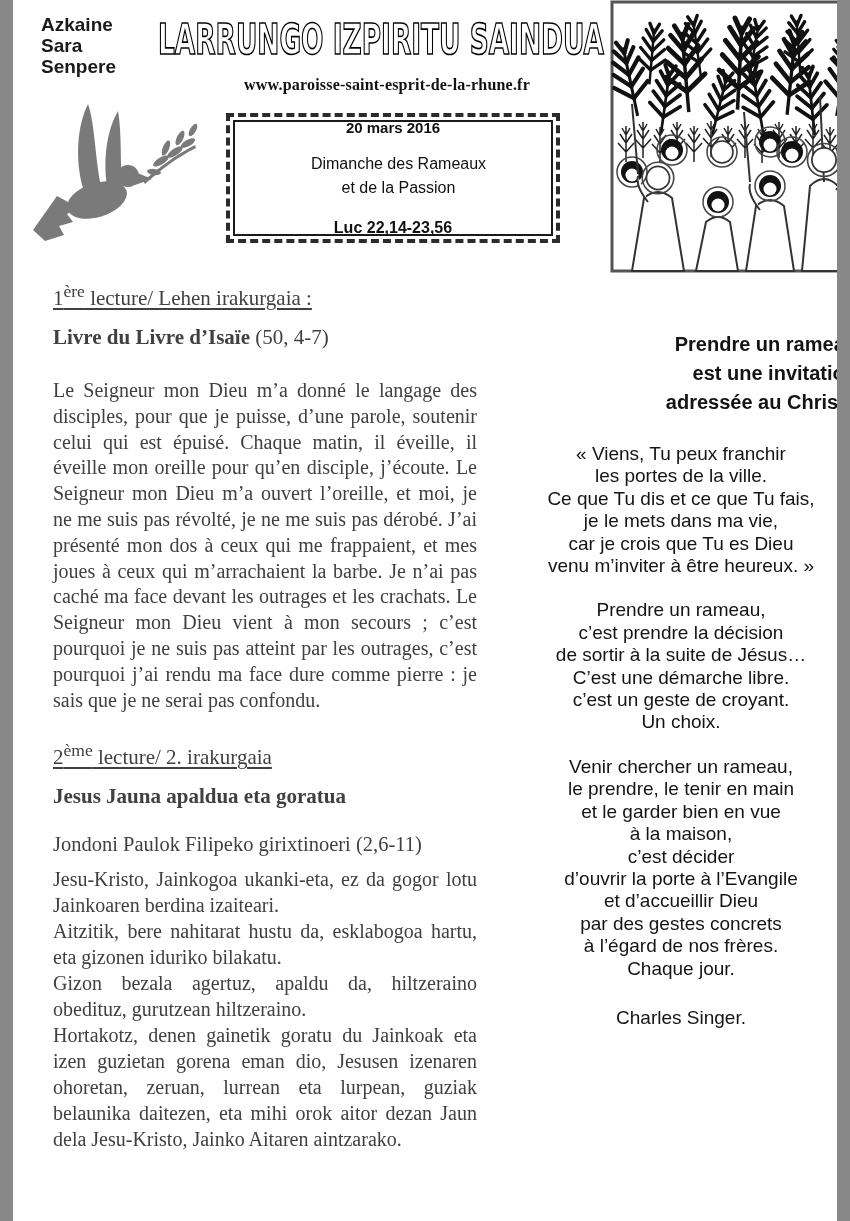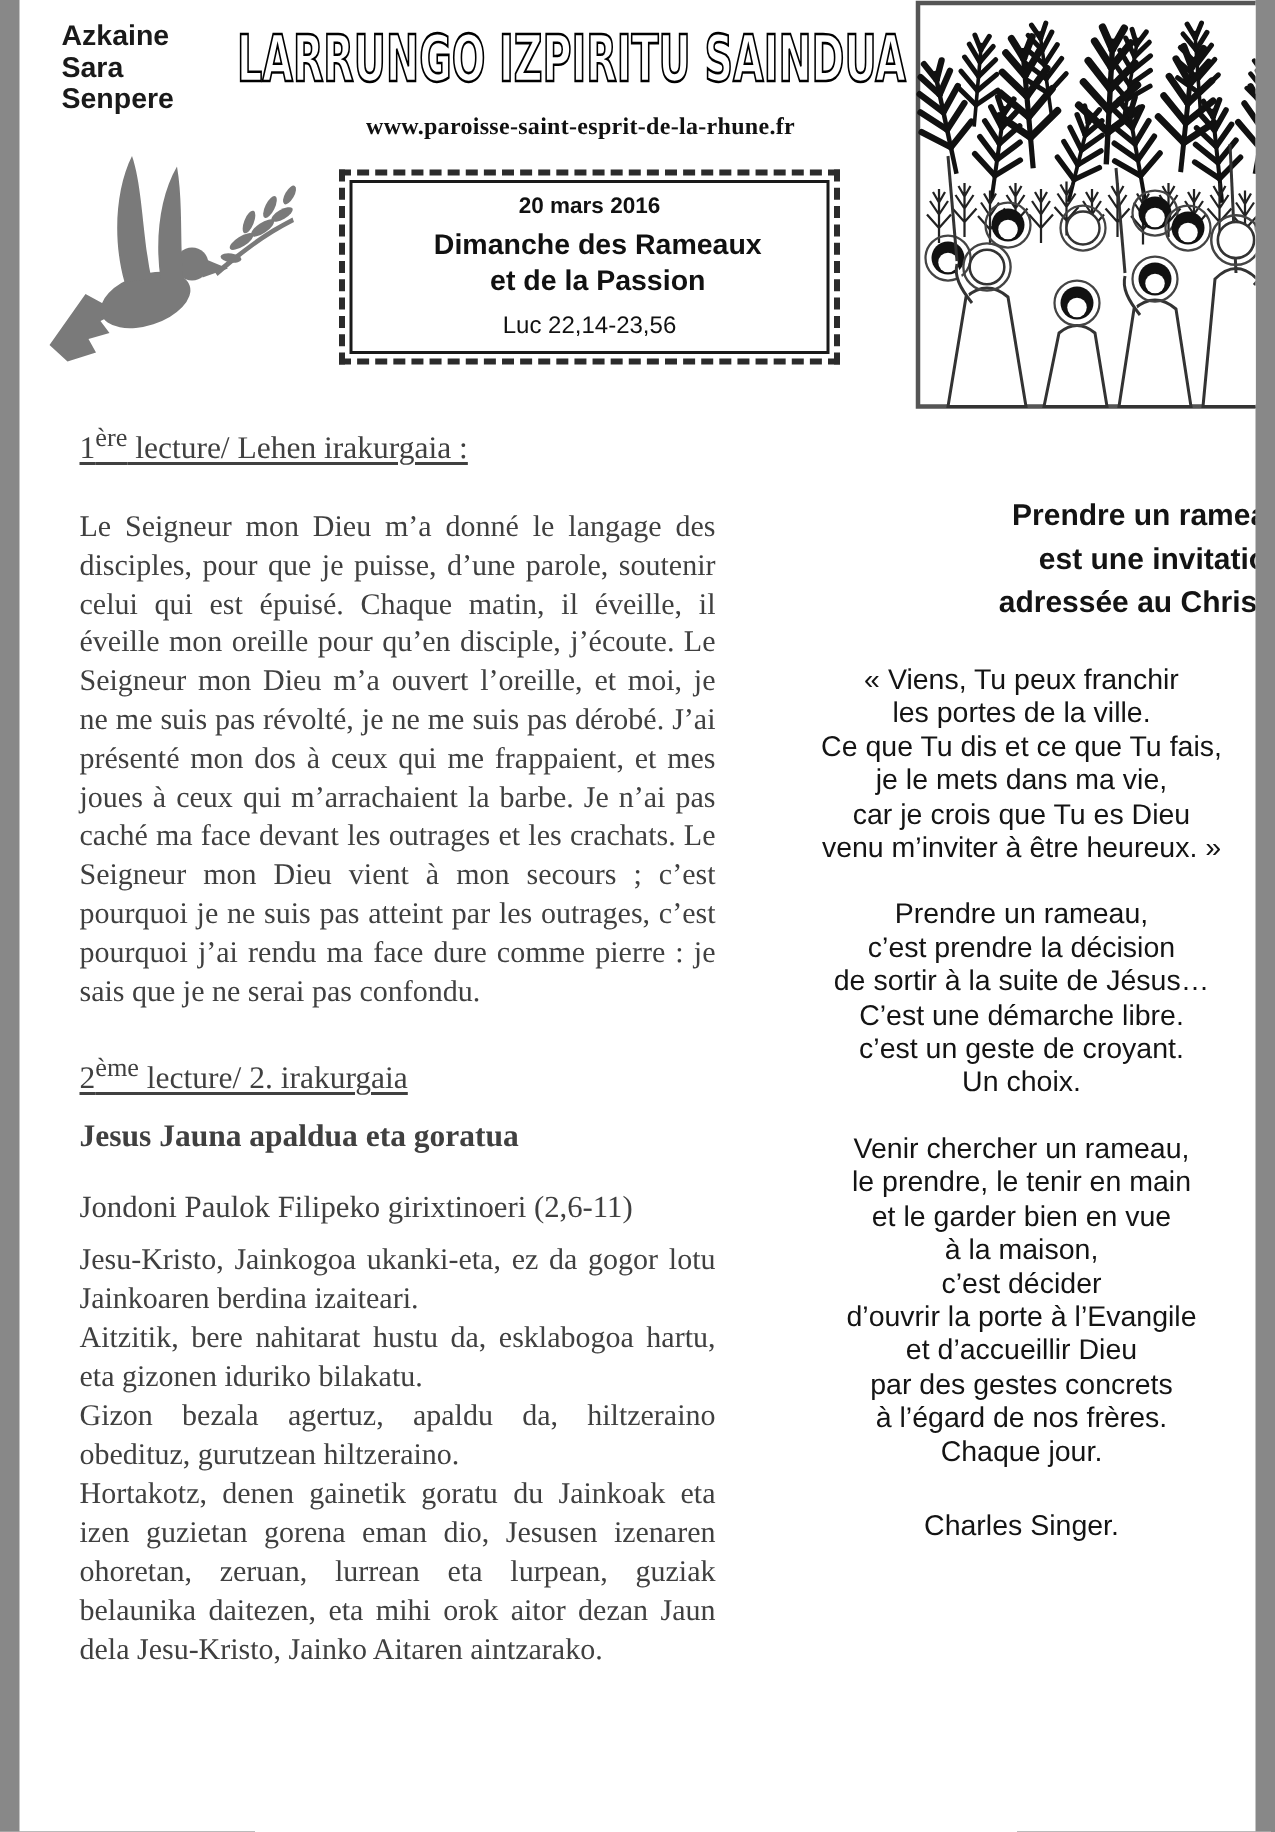--- a/index.html
+++ b/index.html
@@ -23,25 +23,25 @@
   }
   .dove{position:absolute; left:12px; top:98px; width:190px; height:152px;}
   .date-box{
     position:absolute; left:213px; top:113px; width:334px; height:130px;
     border:4px dashed #2b2b2b; box-sizing:border-box; padding:3px;
     background:#fff;
   }
   .date-box-inner{
     border:2px solid #1a1a1a; height:100%; box-sizing:border-box;
     display:flex; flex-direction:column; justify-content:center;
-    text-align:center; font-family:"Liberation Sans", sans-serif; gap:6px;
+    text-align:center; font-family:"Liberation Sans", sans-serif; gap:16px;
   }
   .date-line{font-weight:bold; font-size:15px;}
-  .feast-line{font-weight:bold; font-size:19px; line-height:24px;padding-left:11px;}
-  .ref-line{font-weight:normal; font-size:16px; margin-top:3px;}
+  .feast-line{font-weight:normal; font-size:16px; line-height:24px;padding-left:11px;}
+  .ref-line{font-weight:bold; font-size:16px; margin-top:3px;}
   .palm-art{position:absolute; left:597px; top:0px; width:253px; height:273px;}
   
   .col-left{
     position:absolute; left:40px; top:281px; width:424px;
     font-size:20px; color:#404040;
   }
   .lecture-heading{
     font-size:21px; text-decoration:underline; text-underline-offset:3px;
   }
   .lecture-subtitle{margin-top:14px; font-size:21px;}
@@ -202,20 +202,21 @@
 
     <use href="#headLight" transform="translate(48,178) scale(1.05)"></use>
     <use href="#headDark" transform="translate(108,202)"></use>
     <use href="#headDark" transform="translate(160,186)"></use>
     <use href="#headLight" transform="translate(214,160) scale(1.1)"></use>
   </svg>
 
   <div class="col-left">
     <div class="lecture-heading"><span>1</span><sup>ère</sup><span> lecture/ Lehen irakurgaia : </span></div>
 
+    <div class="lecture-subtitle"><span class="b">Livre du Livre d’Isaïe</span><span> (50, 4-7)</span></div>
 
     <div class="body-par">Le Seigneur mon Dieu m’a donné le langage des disciples, pour que je puisse, d’une parole, soutenir celui qui est épuisé. Chaque matin, il éveille, il éveille mon oreille pour qu’en disciple, j’écoute. Le Seigneur mon Dieu m’a ouvert l’oreille, et moi, je ne me suis pas révolté, je ne me suis pas dérobé. J’ai présenté mon dos à ceux qui me frappaient, et mes joues à ceux qui m’arrachaient la barbe. Je n’ai pas caché ma face devant les outrages et les crachats. Le Seigneur mon Dieu vient à mon secours ; c’est pourquoi je ne suis pas atteint par les outrages, c’est pourquoi j’ai rendu ma face dure comme pierre : je sais que je ne serai pas confondu.</div>
 
     <div class="lecture-heading lecture2-heading"><span>2</span><sup>ème</sup><span> lecture/ 2. irakurgaia </span></div>
 
     <div class="lecture-subtitle"><span class="b">Jesus Jauna apaldua eta goratua</span></div>
 
     <div class="basque-ref">Jondoni Paulok Filipeko girixtinoeri (2,6-11)</div>
 
     <div class="basque-body">Jesu-Kristo, Jainkogoa ukanki-eta, ez da gogor lotu Jainkoaren berdina izaiteari.

